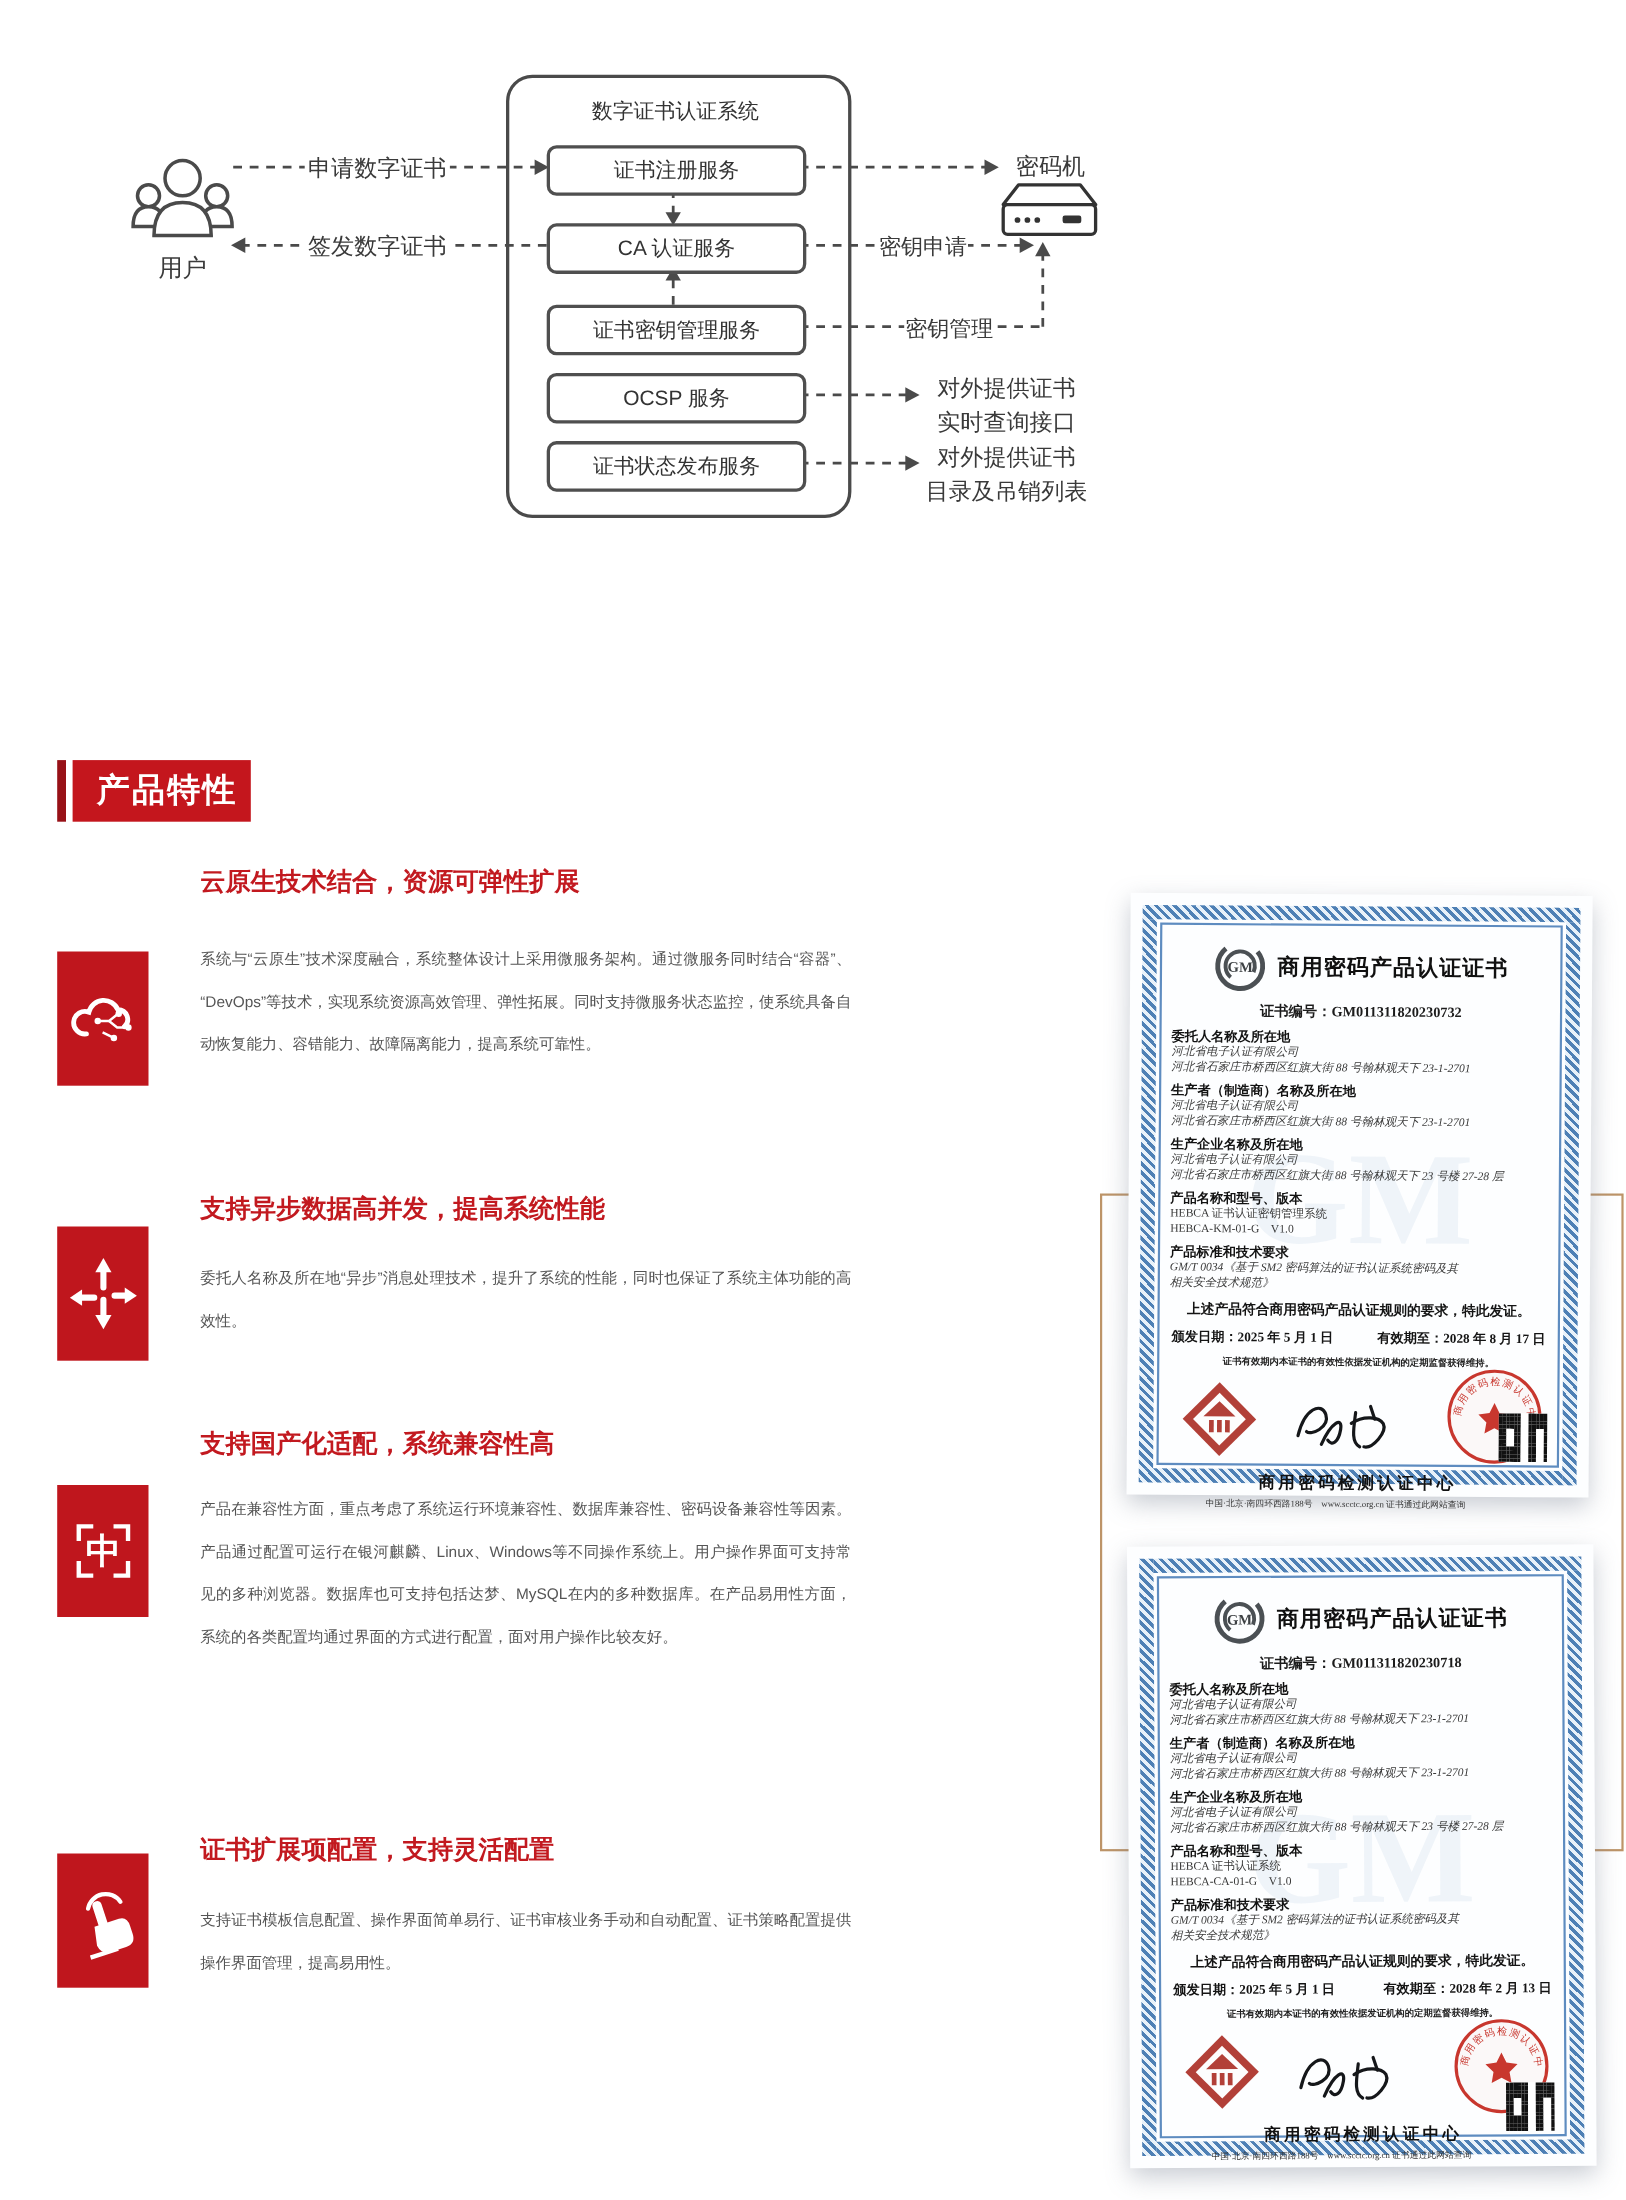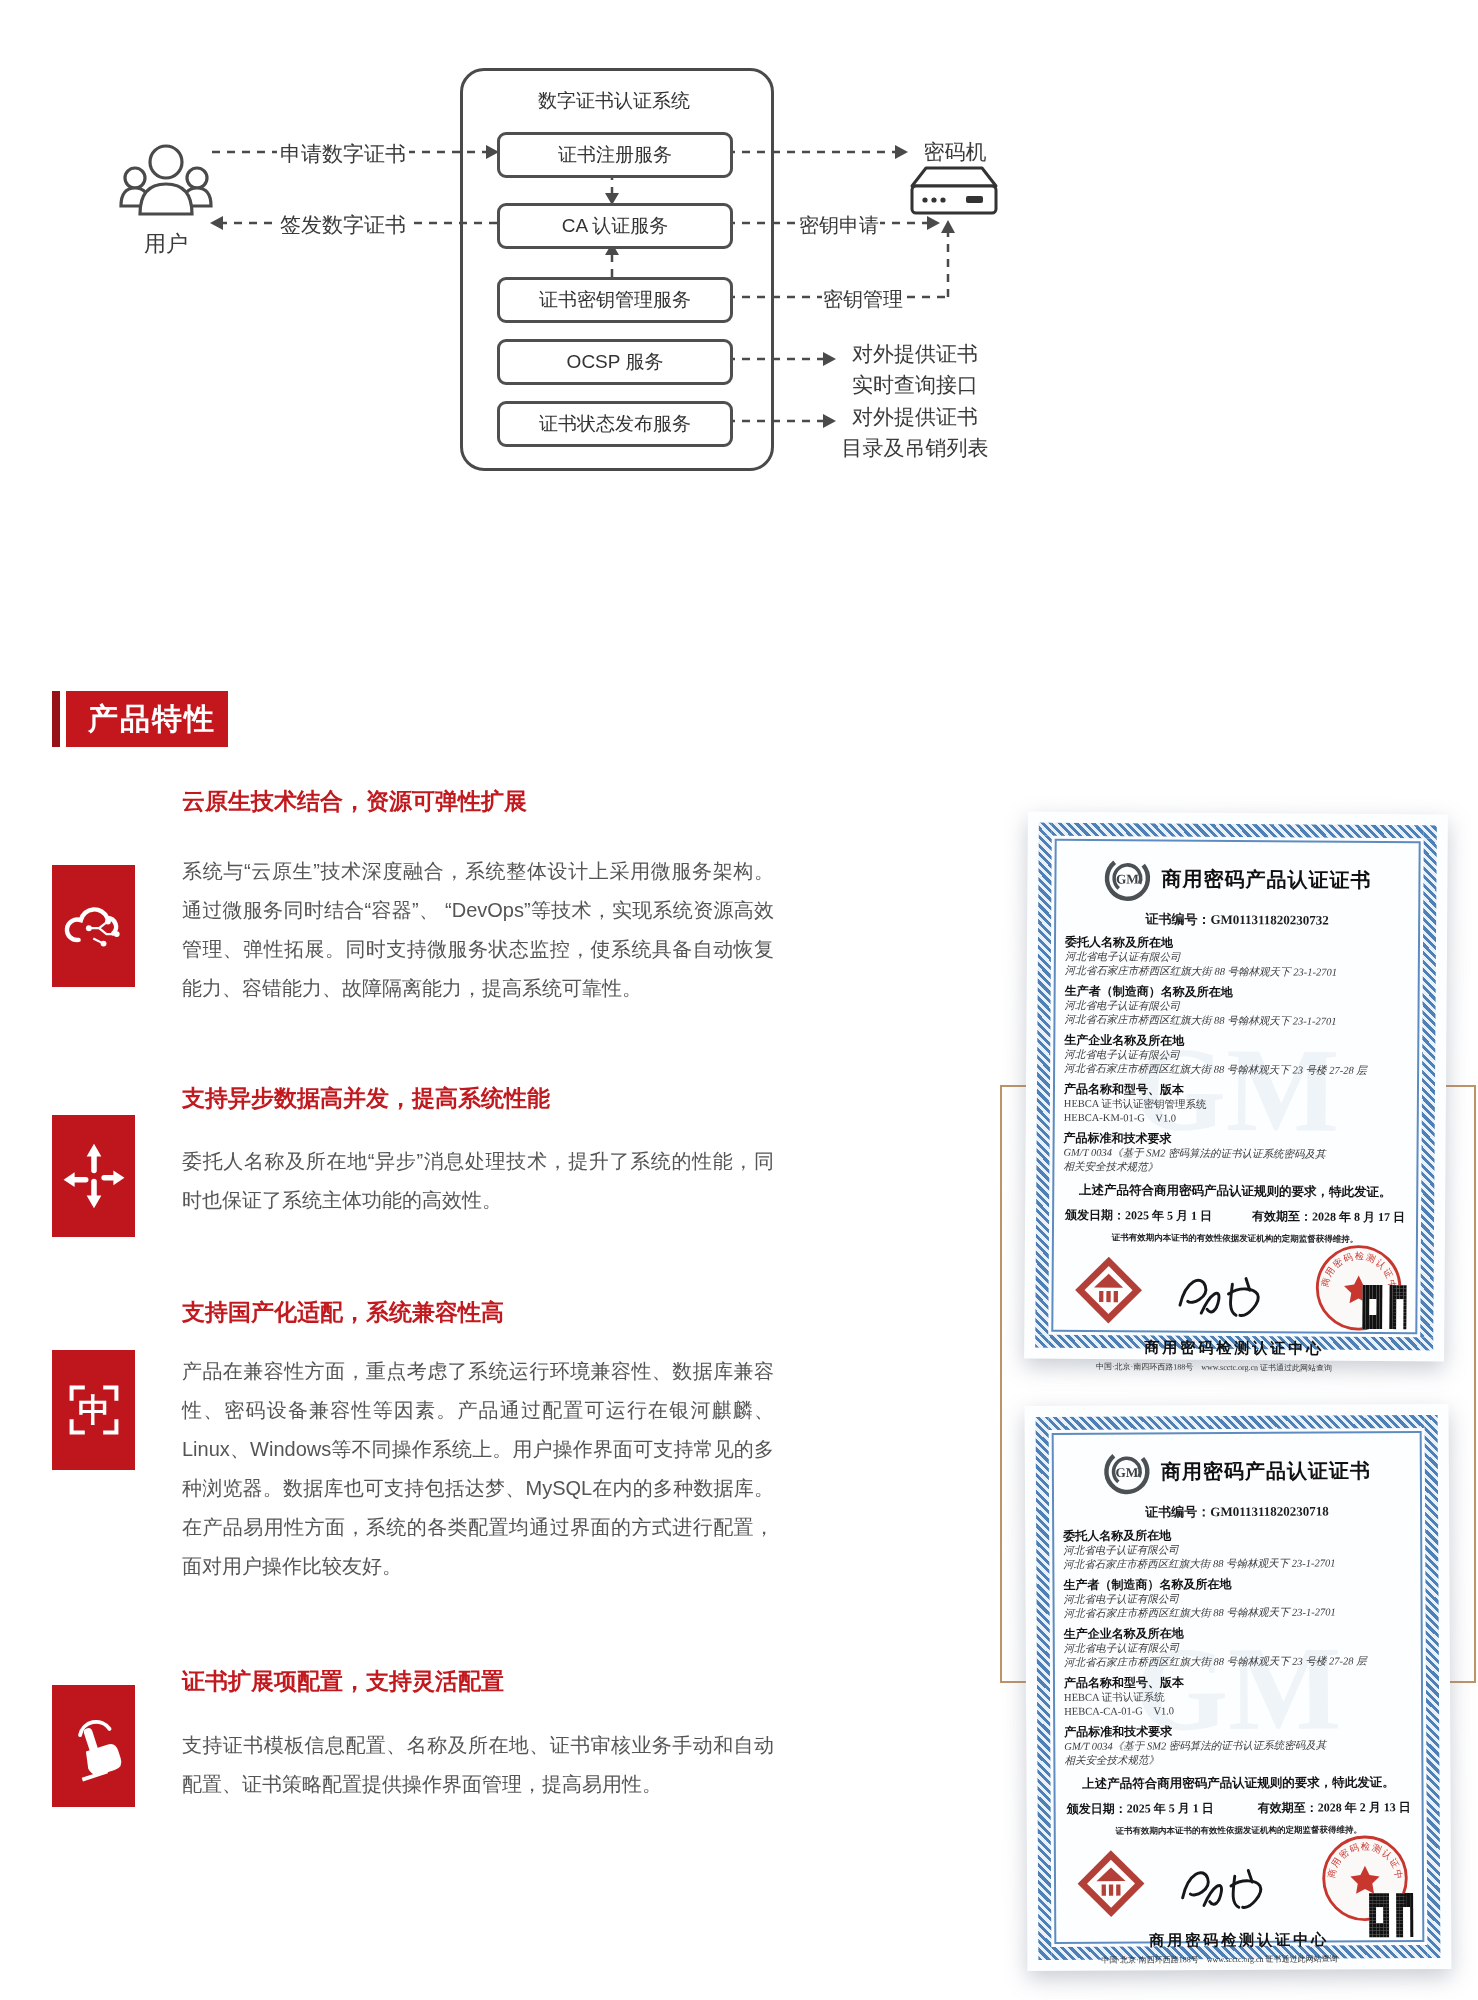--- a/index.html
+++ b/index.html
@@ -21,21 +21,21 @@
 
   
   #hdr-stripe{left:52px;top:691px;width:8px;height:56px;background:#971117;}
   #hdr-box{left:66px;top:691px;width:162px;height:56px;background:#c4161d;}
   #hdr-box .t{font-size:30px;font-weight:800;color:#fff;line-height:56px;padding-left:22px;letter-spacing:2px;}
 
   
   .tile{position:absolute;left:52px;width:83px;background:#bf161d;display:flex;
         align-items:center;justify-content:center;}
   .f-title{position:absolute;left:182px;font-size:23px;font-weight:800;color:#c2191f;}
-  .f-body{position:absolute;left:182px;width:592px;font-size:20px;line-height:39px;
+  .f-body{position:absolute;left:182px;width:592px;font-size:14px;line-height:39px;
           color:#555;text-align:justify;}
 
   
   #tan-rect{left:1000px;top:1085px;width:472px;height:594px;border:2px solid #bd9468;z-index:1;}
 
   
   .cert{position:absolute;left:1026px;background:#fdfeff;z-index:2;
         box-shadow:0 8px 22px rgba(110,120,140,.38);}
   .cert .frame{position:absolute;inset:11px;border:13px solid transparent;
         border-image:repeating-linear-gradient(45deg,#4e80b5 0 3px,#e8f1f9 3px 6px) 13;}
@@ -189,21 +189,21 @@
   <svg width="62" height="76" viewBox="0 0 80 96">
     <path d="M22,34 A21,21 0 0 1 60,26" stroke="#fff" stroke-width="5" fill="none" stroke-linecap="round"></path>
     <g transform="rotate(-18 40 55)" fill="#fff">
       <rect x="35" y="24" width="11" height="38" rx="5"></rect>
       <path d="M30,52 h30 q10,0 10,12 v10 q0,12 -12,12 h-18 q-12,0 -14,-12 z"></path>
     </g>
     <rect x="24" y="84" width="34" height="5" fill="#fff" transform="rotate(-18 40 86)"></rect>
   </svg>
 </div>
 <div class="f-title" style="top:1666px;">证书扩展项配置，支持灵活配置</div>
-<div class="f-body" style="top:1726px;">支持证书模板信息配置、名称及所在地、证书审核业务手动和自动配置、证书策略配置提供操作界面管理，提高易用性。</div>
+<div class="f-body" style="top:1726px;">支持证书模板信息配置、操作界面简单易行、证书审核业务手动和自动配置、证书策略配置提供操作界面管理，提高易用性。</div>
 
 <div id="tan-rect" class="abs"></div>
 
 <div class="cert" style="top:813px;width:420px;height:547px;transform:rotate(0.4deg);">
   <div class="frame"></div>
   <div class="frame-line"></div>
   <div class="wm">GM</div>
   <div class="content">
     <div class="c-head">
       <svg width="48" height="48" viewBox="0 0 54 54">

